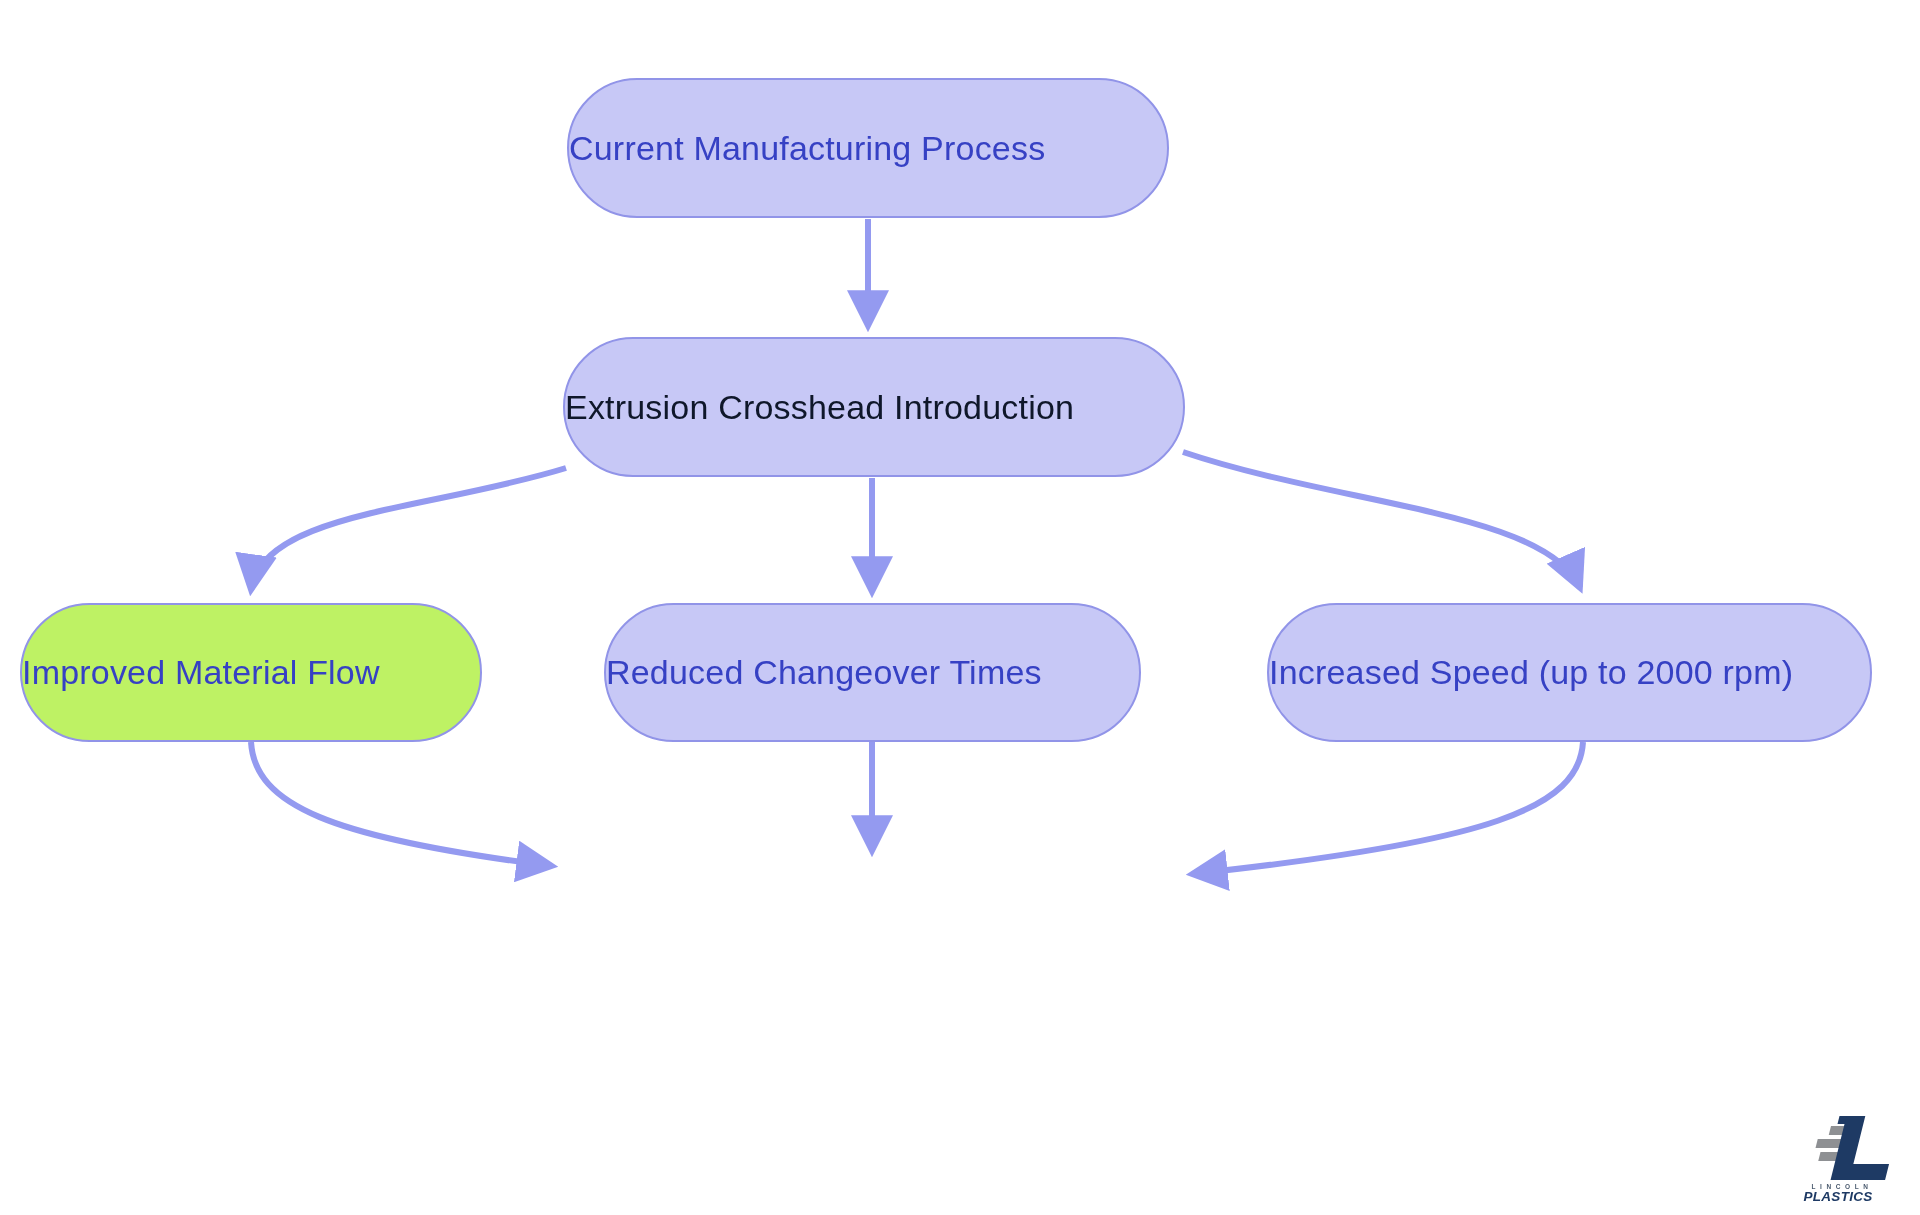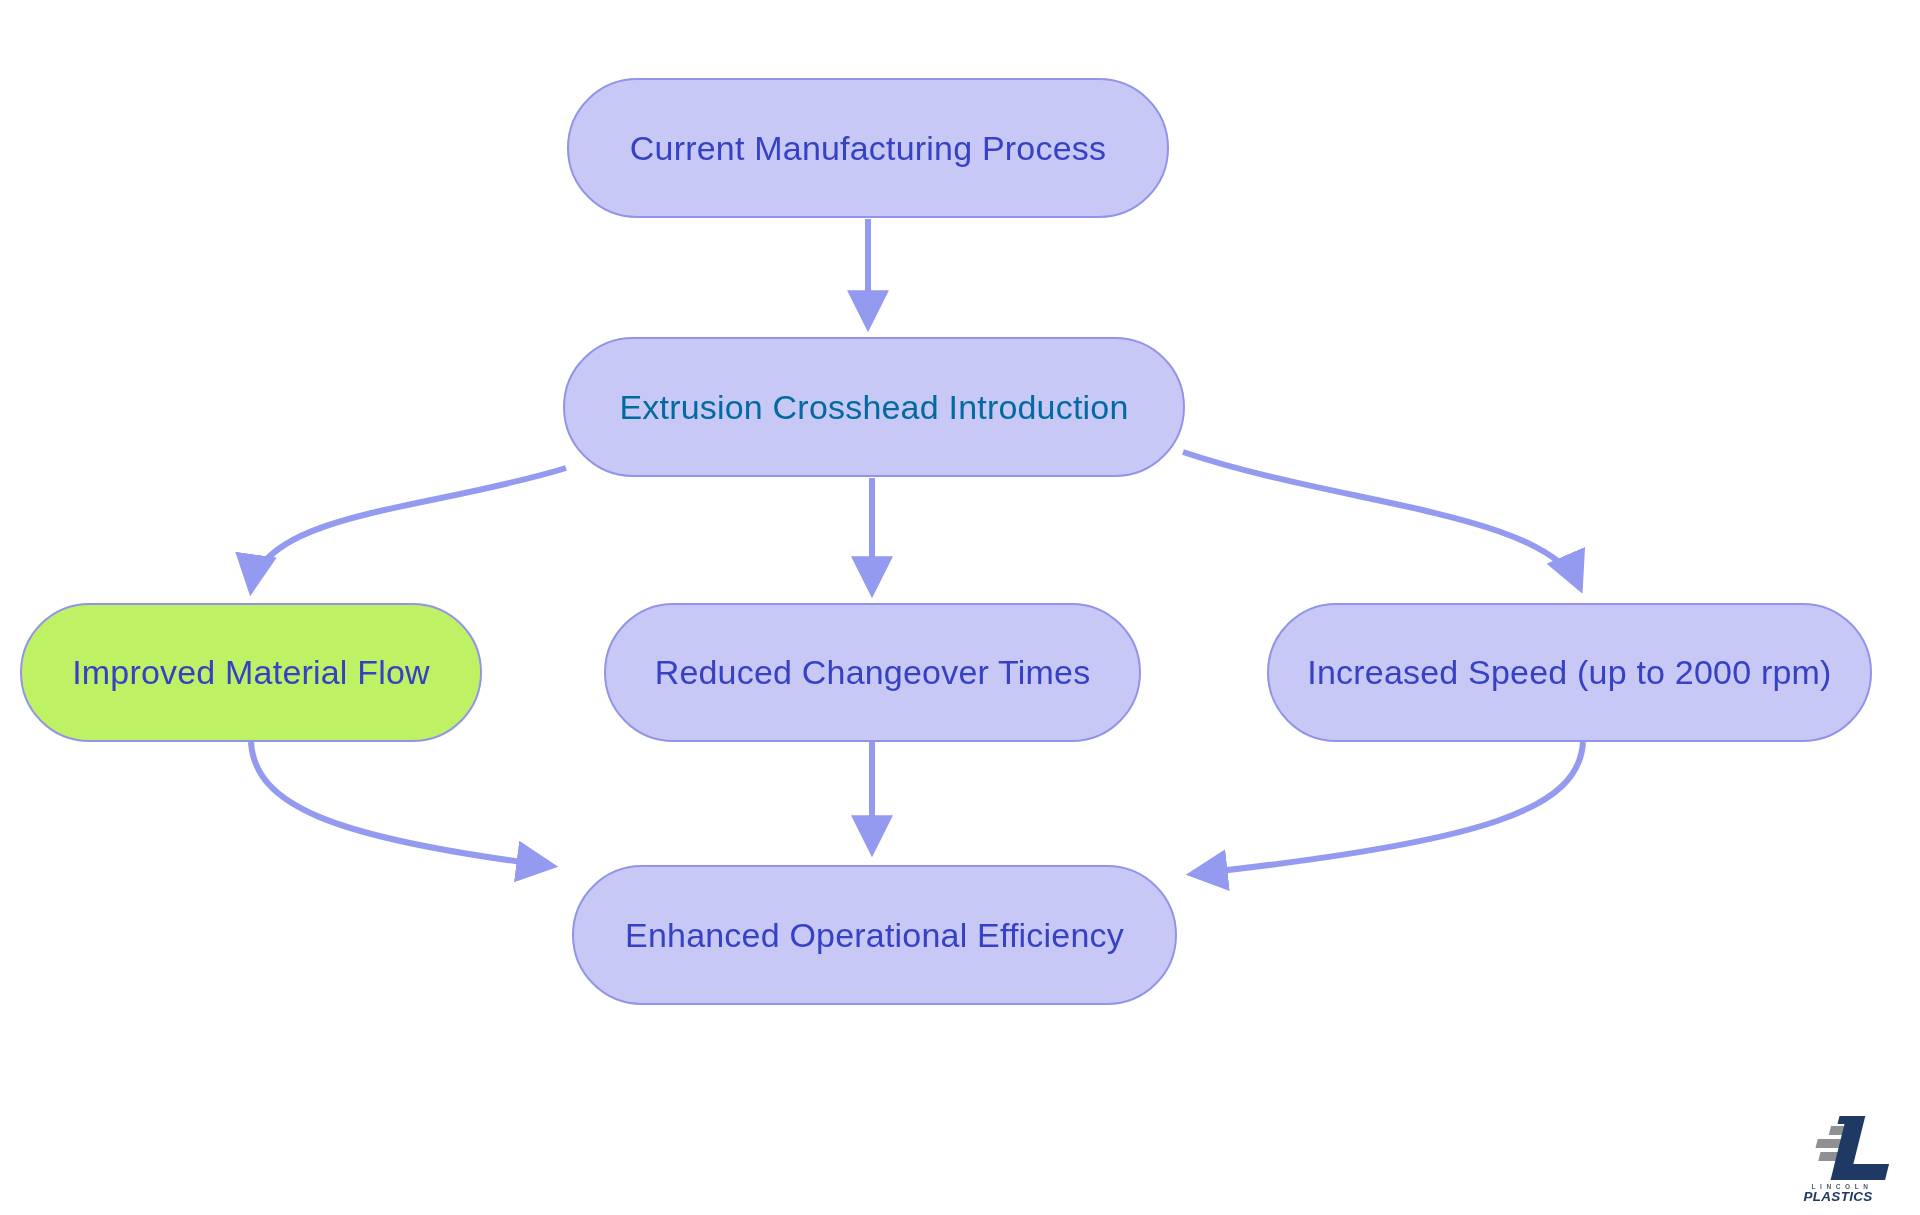--- a/index.html
+++ b/index.html
@@ -23,21 +23,21 @@
     top: 0;
     pointer-events: none;
   }
   .node {
     position: absolute;
     box-sizing: border-box;
     border: 2.5px solid;
     border-radius: 80px;
     display: flex;
     align-items: center;
-    justify-content: center;
+    justify-content: flex-start;
     font-size: 34px;
     letter-spacing: 0.2px;
     white-space: nowrap;
     z-index: 2;
   }
   .logo {
     position: absolute;
     left: 1786px;
     top: 1114px;
     width: 104px;
@@ -80,28 +80,25 @@
         <path d="M 50 2 H 70 V 50 H 108 V 66 H 50 Z" transform="translate(0,0) scale(0.94,1)" fill="#1e3a64"></path>
       </g>
       <text x="54" y="74.5" text-anchor="middle" font-size="6.5" font-weight="bold" letter-spacing="4.6" font-family="Liberation Sans, DejaVu Sans, sans-serif" fill="#4a5a6e">LINCOLN</text>
       <text x="50" y="87" text-anchor="middle" font-size="13.5" font-weight="bold" font-style="italic" letter-spacing="0.3" font-family="Liberation Sans, DejaVu Sans, sans-serif" fill="#1e3a64">PLASTICS</text>
     </svg>
   </div>
 
 <div class="node" style="left: 567px; top: 78px; width: 602px; height: 140px; background: rgb(199, 200, 246); border-color: rgb(145, 148, 232); color: rgb(54, 65, 196);">
       <span>Current Manufacturing Process</span>
     </div>
-    <div class="node" style="left: 563px; top: 337px; width: 622px; height: 140px; background: rgb(199, 200, 246); border-color: rgb(145, 148, 232); color: #0369a1;">
+    <div class="node" style="left: 563px; top: 337px; width: 622px; height: 140px; background: rgb(199, 200, 246); border-color: rgb(145, 148, 232); color: #0f172a;">
       <span>Extrusion Crosshead Introduction</span>
     </div>
     <div class="node" style="left: 20px; top: 603px; width: 462px; height: 139px; background: #bef264; border-color: rgb(145, 148, 232); color: rgb(54, 65, 196);">
       <span>Improved Material Flow</span>
     </div>
     <div class="node" style="left: 604px; top: 603px; width: 537px; height: 139px; background: rgb(199, 200, 246); border-color: rgb(145, 148, 232); color: rgb(54, 65, 196);">
       <span>Reduced Changeover Times</span>
     </div>
     <div class="node" style="left: 1267px; top: 603px; width: 605px; height: 139px; background: rgb(199, 200, 246); border-color: rgb(145, 148, 232); color: rgb(54, 65, 196);">
       <span>Increased Speed (up to 2000 rpm)</span>
     </div>
-    <div class="node" style="left: 572px; top: 865px; width: 605px; height: 140px; background: rgb(199, 200, 246); border-color: rgb(145, 148, 232); color: rgb(54, 65, 196);">
-      <span>Enhanced Operational Efficiency</span>
-    </div>
   </div>
 
 </body></html>

